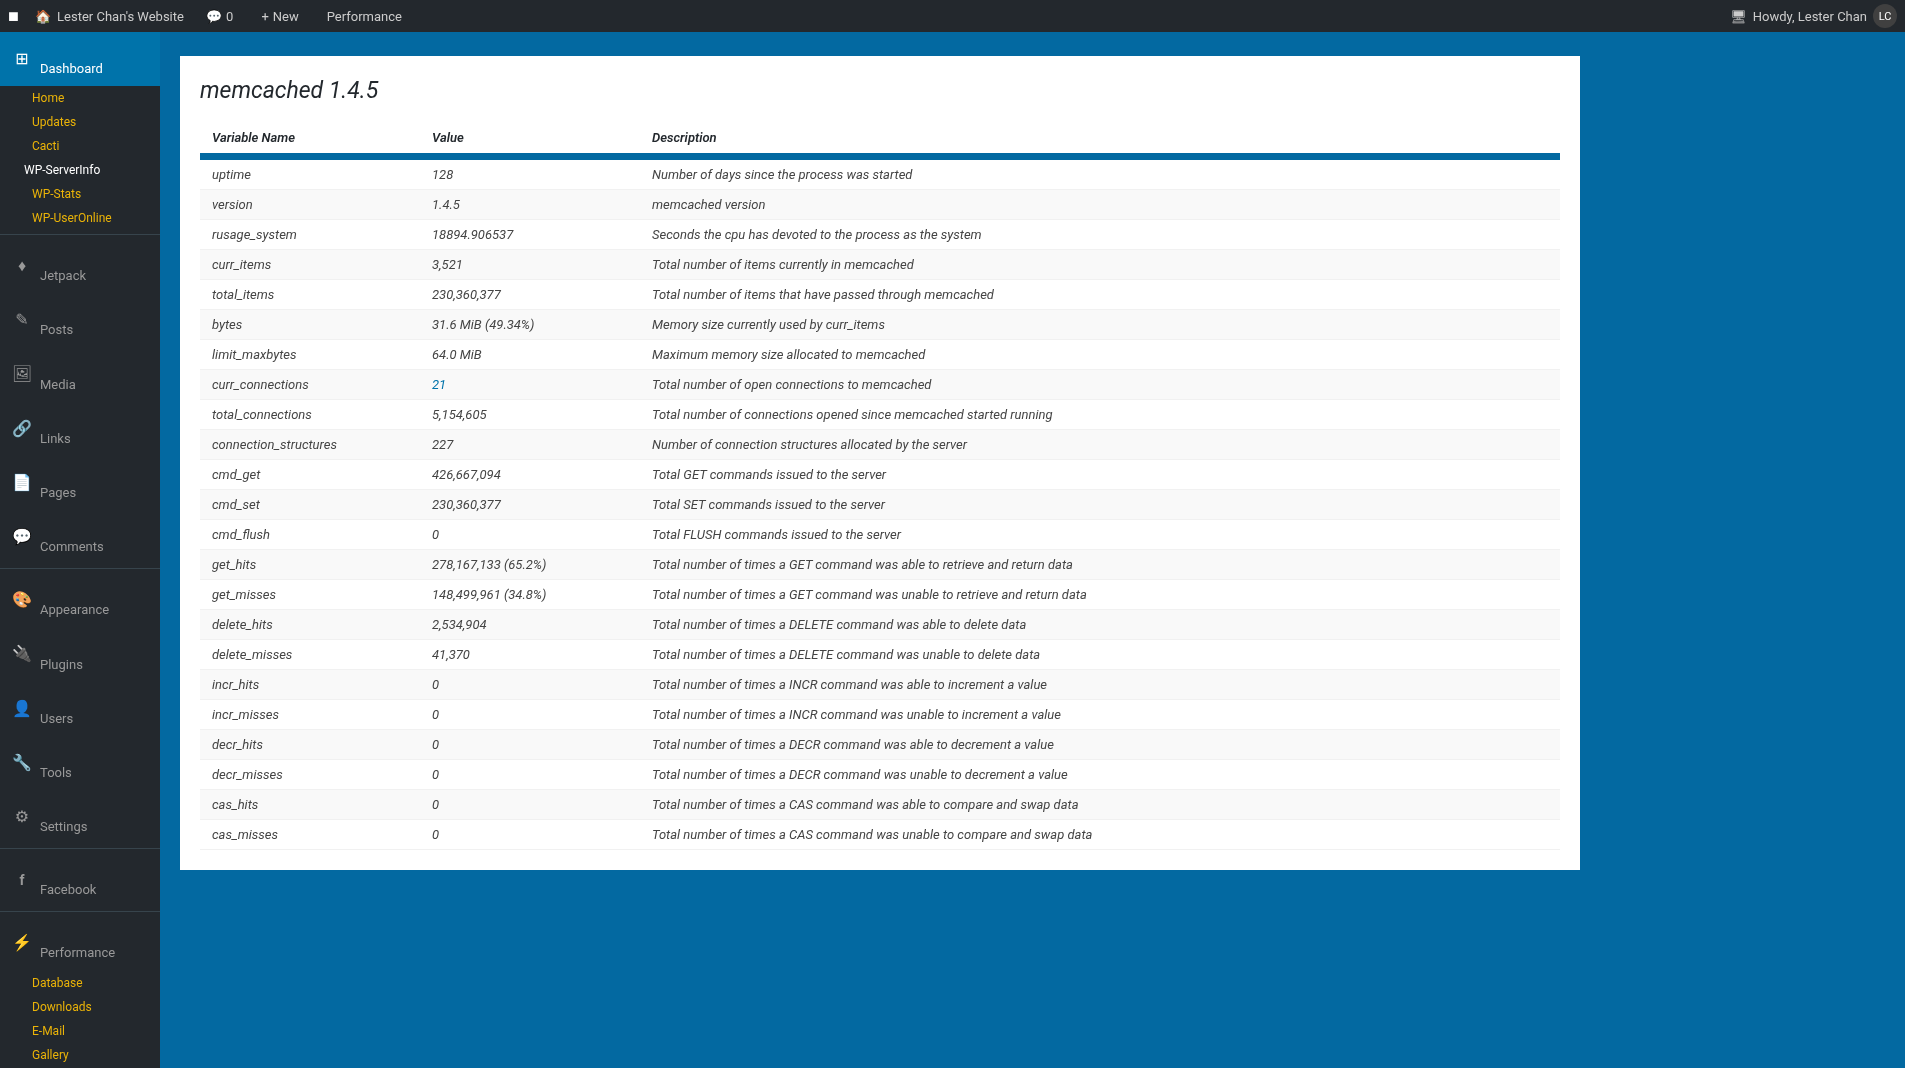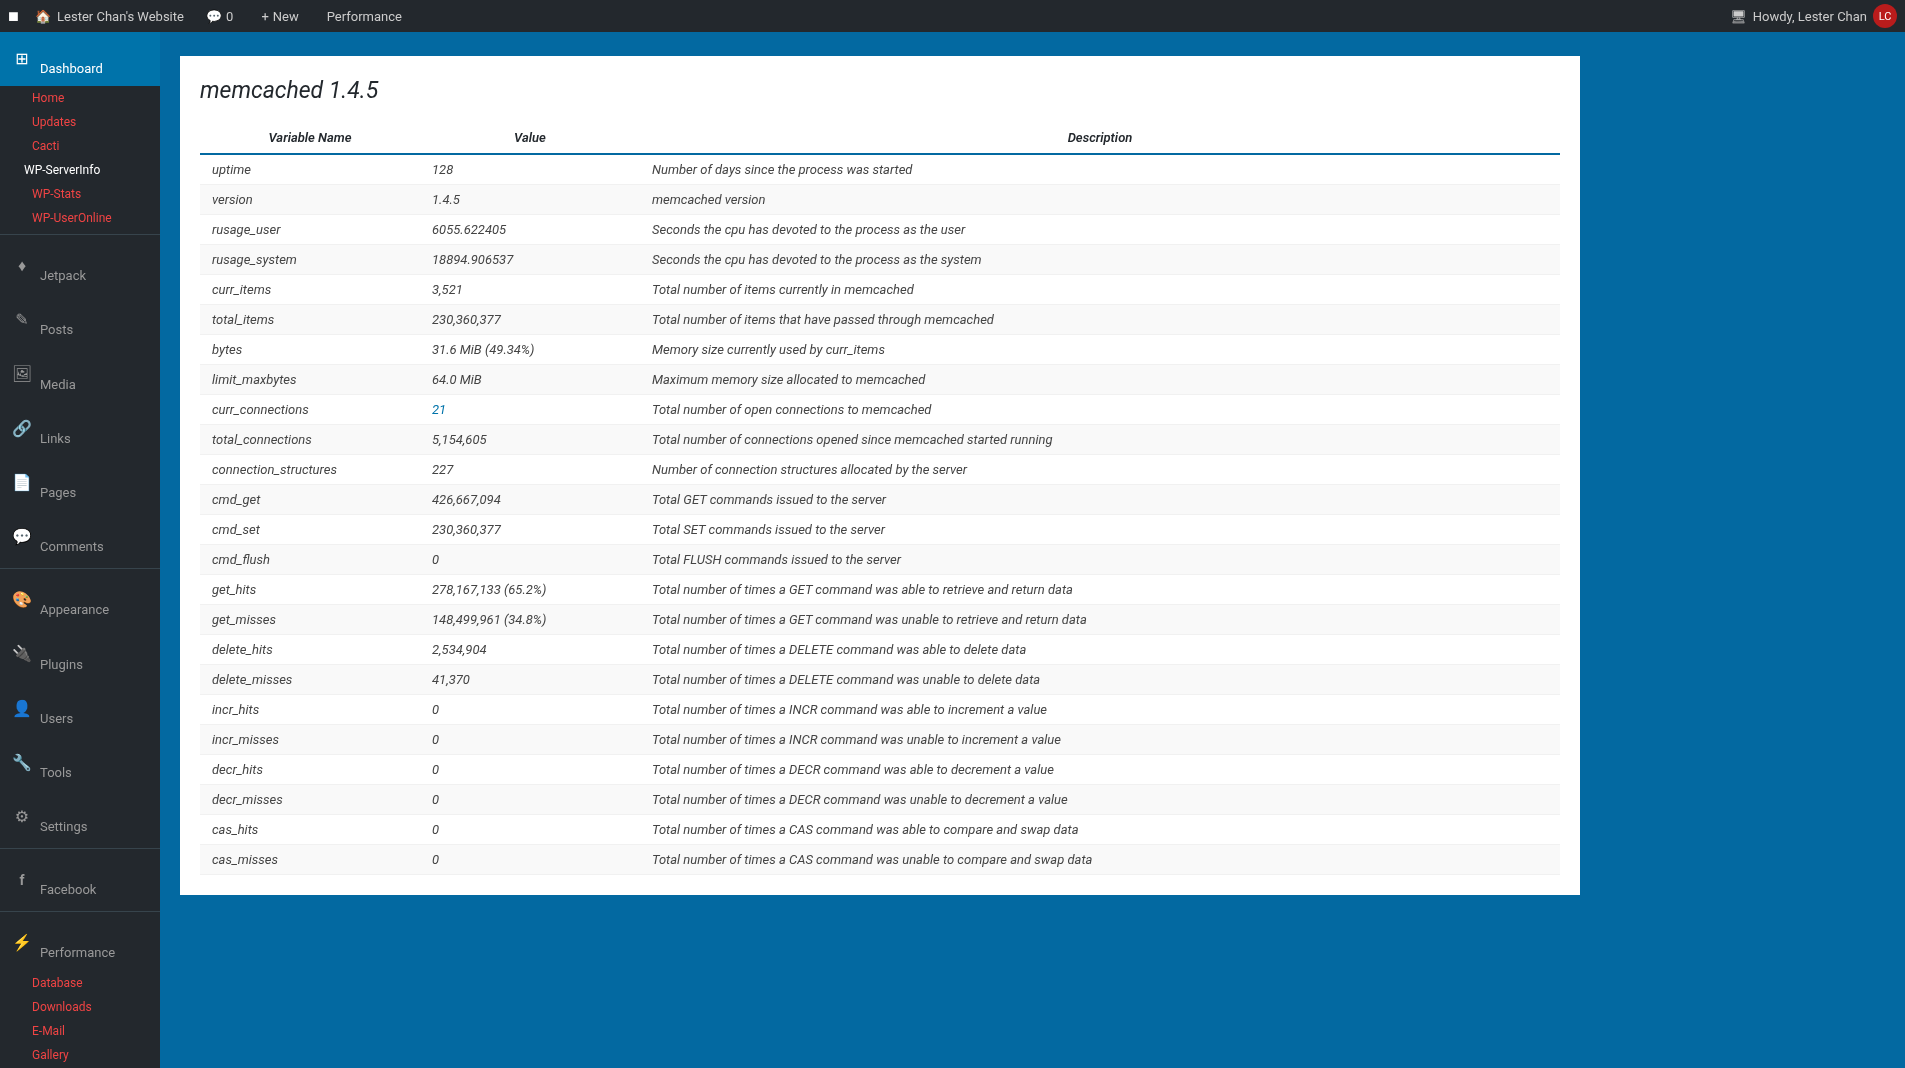--- a/index.html
+++ b/index.html
@@ -16,21 +16,21 @@
       gap: 16px;
       position: fixed;
       top: 0; left: 0; right: 0;
       z-index: 9999;
     }
     .adminbar-logo { color: #fff; font-size: 18px; display: flex; align-items: center; }
     .adminbar-site { display: flex; align-items: center; gap: 6px; color: #ccc; font-size: 13px; cursor: pointer; }
     .adminbar-item { display: flex; align-items: center; gap: 4px; color: #ccc; font-size: 13px; cursor: pointer; padding: 0 6px; }
     .adminbar-right { margin-left: auto; display: flex; align-items: center; gap: 8px; color: #ccc; font-size: 13px; }
     .adminbar-howdy { display: flex; align-items: center; gap: 6px; cursor: pointer; }
-    .avatar-placeholder { width: 24px; height: 24px; background: #b91c1c; border-radius: 50%; display: flex; align-items: center; justify-content: center; color: #fff; font-size: 11px; }
+    .avatar-placeholder { width: 24px; height: 24px; background: #404040; border-radius: 50%; display: flex; align-items: center; justify-content: center; color: #fff; font-size: 11px; }
 
     
     #wpwrap { display: flex; margin-top: 32px; min-height: calc(100vh - 32px); }
 
     
     #adminmenu {
       width: 160px;
       background: #23282d;
       flex-shrink: 0;
       padding-top: 0;
@@ -48,21 +48,21 @@
       position: relative;
     }
     .menu-item.dashboard-active { background: #0073aa; color: #fff; }
     .menu-item .menu-icon { font-size: 16px; width: 20px; text-align: center; flex-shrink: 0; }
     .menu-item .menu-label { flex: 1; margin-top: 20px; }
     .menu-separator { height: 1px; background: #37444c; margin: 4px 0; }
     .submenu-item {
       display: flex;
       align-items: center;
       padding: 5px 12px 5px 32px;
-      color: #ef4444;
+      color: #eab308;
       cursor: pointer;
       font-size: 12px;
     }
     .submenu-item.active { color: #fff; padding-left: 24px; }
     .collapse-menu {
       display: flex;
       align-items: center;
       gap: 8px;
       padding: 8px 12px;
       color: #999;
@@ -83,25 +83,25 @@
     .page-title { font-size: 23px; font-weight: 400; color: #23282d; margin-bottom: 16px; line-height: 1.3; }
 
     
     .nav-links { text-align: center; margin-bottom: 20px; font-size: 13px; color: #555; }
     .nav-links a { color: #0073aa; text-decoration: none; }
     .nav-links .sep { margin: 0 6px; color: #555; }
 
     
     .data-table { width: 100%; border-collapse: collapse; font-size: 13px; }
     .data-table th {
-      text-align: center;
+      text-align: left;
       padding: 8px 12px;
       font-weight: 600;
       color: #23282d;
-      border-bottom: 2px solid #0369a1;
+      border-bottom: 7px solid #0369a1;
       background: #fff;
     }
     .data-table td {
       padding: 7px 12px;
       border-bottom: 1px solid #f1f1f1;
       color: #444;
       vertical-align: top;
     }
     .data-table tr:nth-child(even) td { background: #f9f9f9; }
     .value-link { color: #0073aa; text-decoration: none; }
@@ -263,25 +263,20 @@
               <td>uptime</td>
               <td>128</td>
               <td>Number of days since the process was started</td>
             </tr>
             <tr>
               <td>version</td>
               <td>1.4.5</td>
               <td>memcached version</td>
             </tr>
             <tr>
-              <td>rusage_user</td>
-              <td>6055.622405</td>
-              <td>Seconds the cpu has devoted to the process as the user</td>
-            </tr>
-            <tr>
               <td>rusage_system</td>
               <td>18894.906537</td>
               <td>Seconds the cpu has devoted to the process as the system</td>
             </tr>
             <tr>
               <td>curr_items</td>
               <td>3,521</td>
               <td>Total number of items currently in memcached</td>
             </tr>
             <tr>

